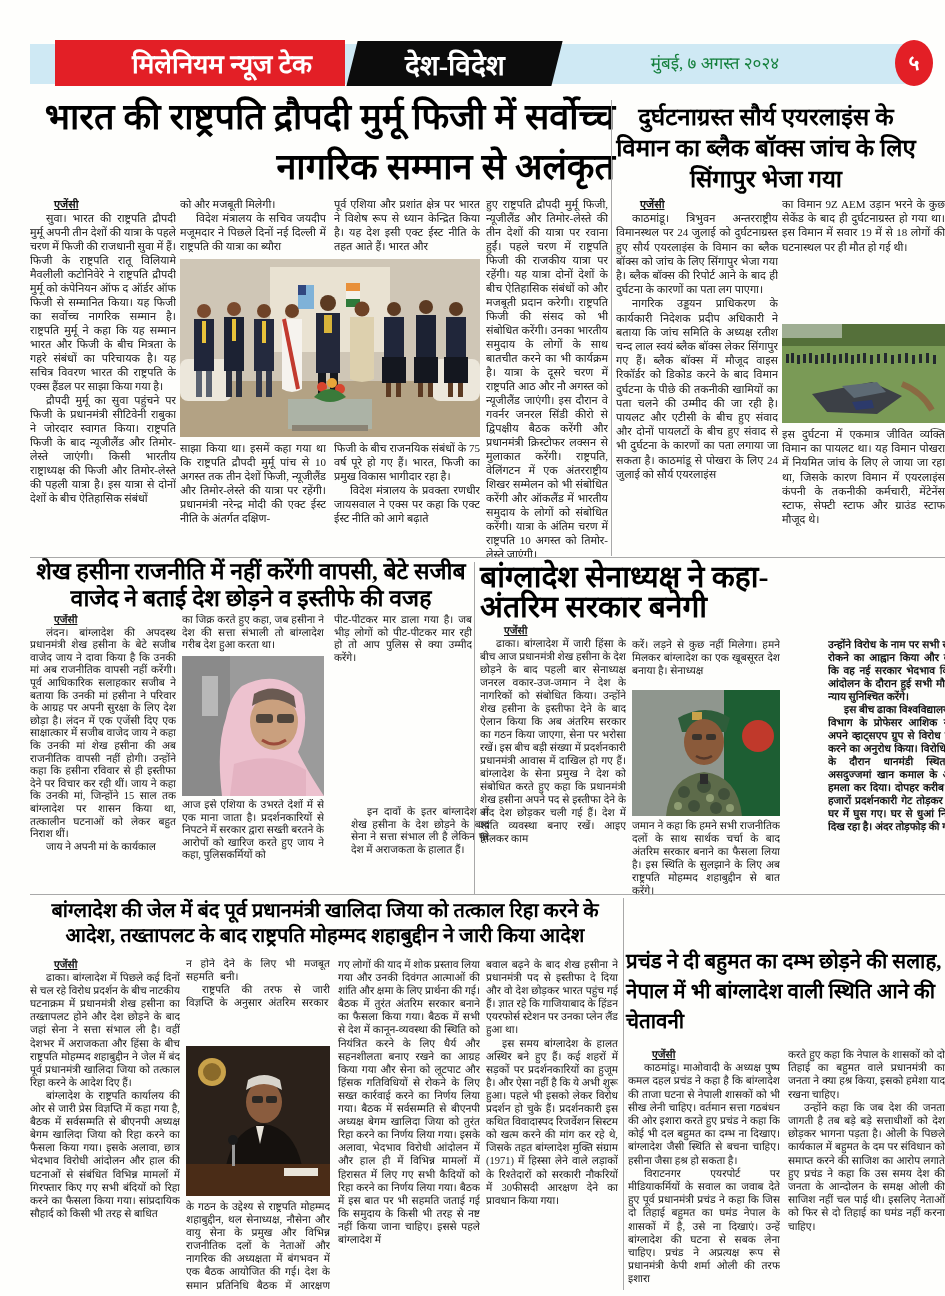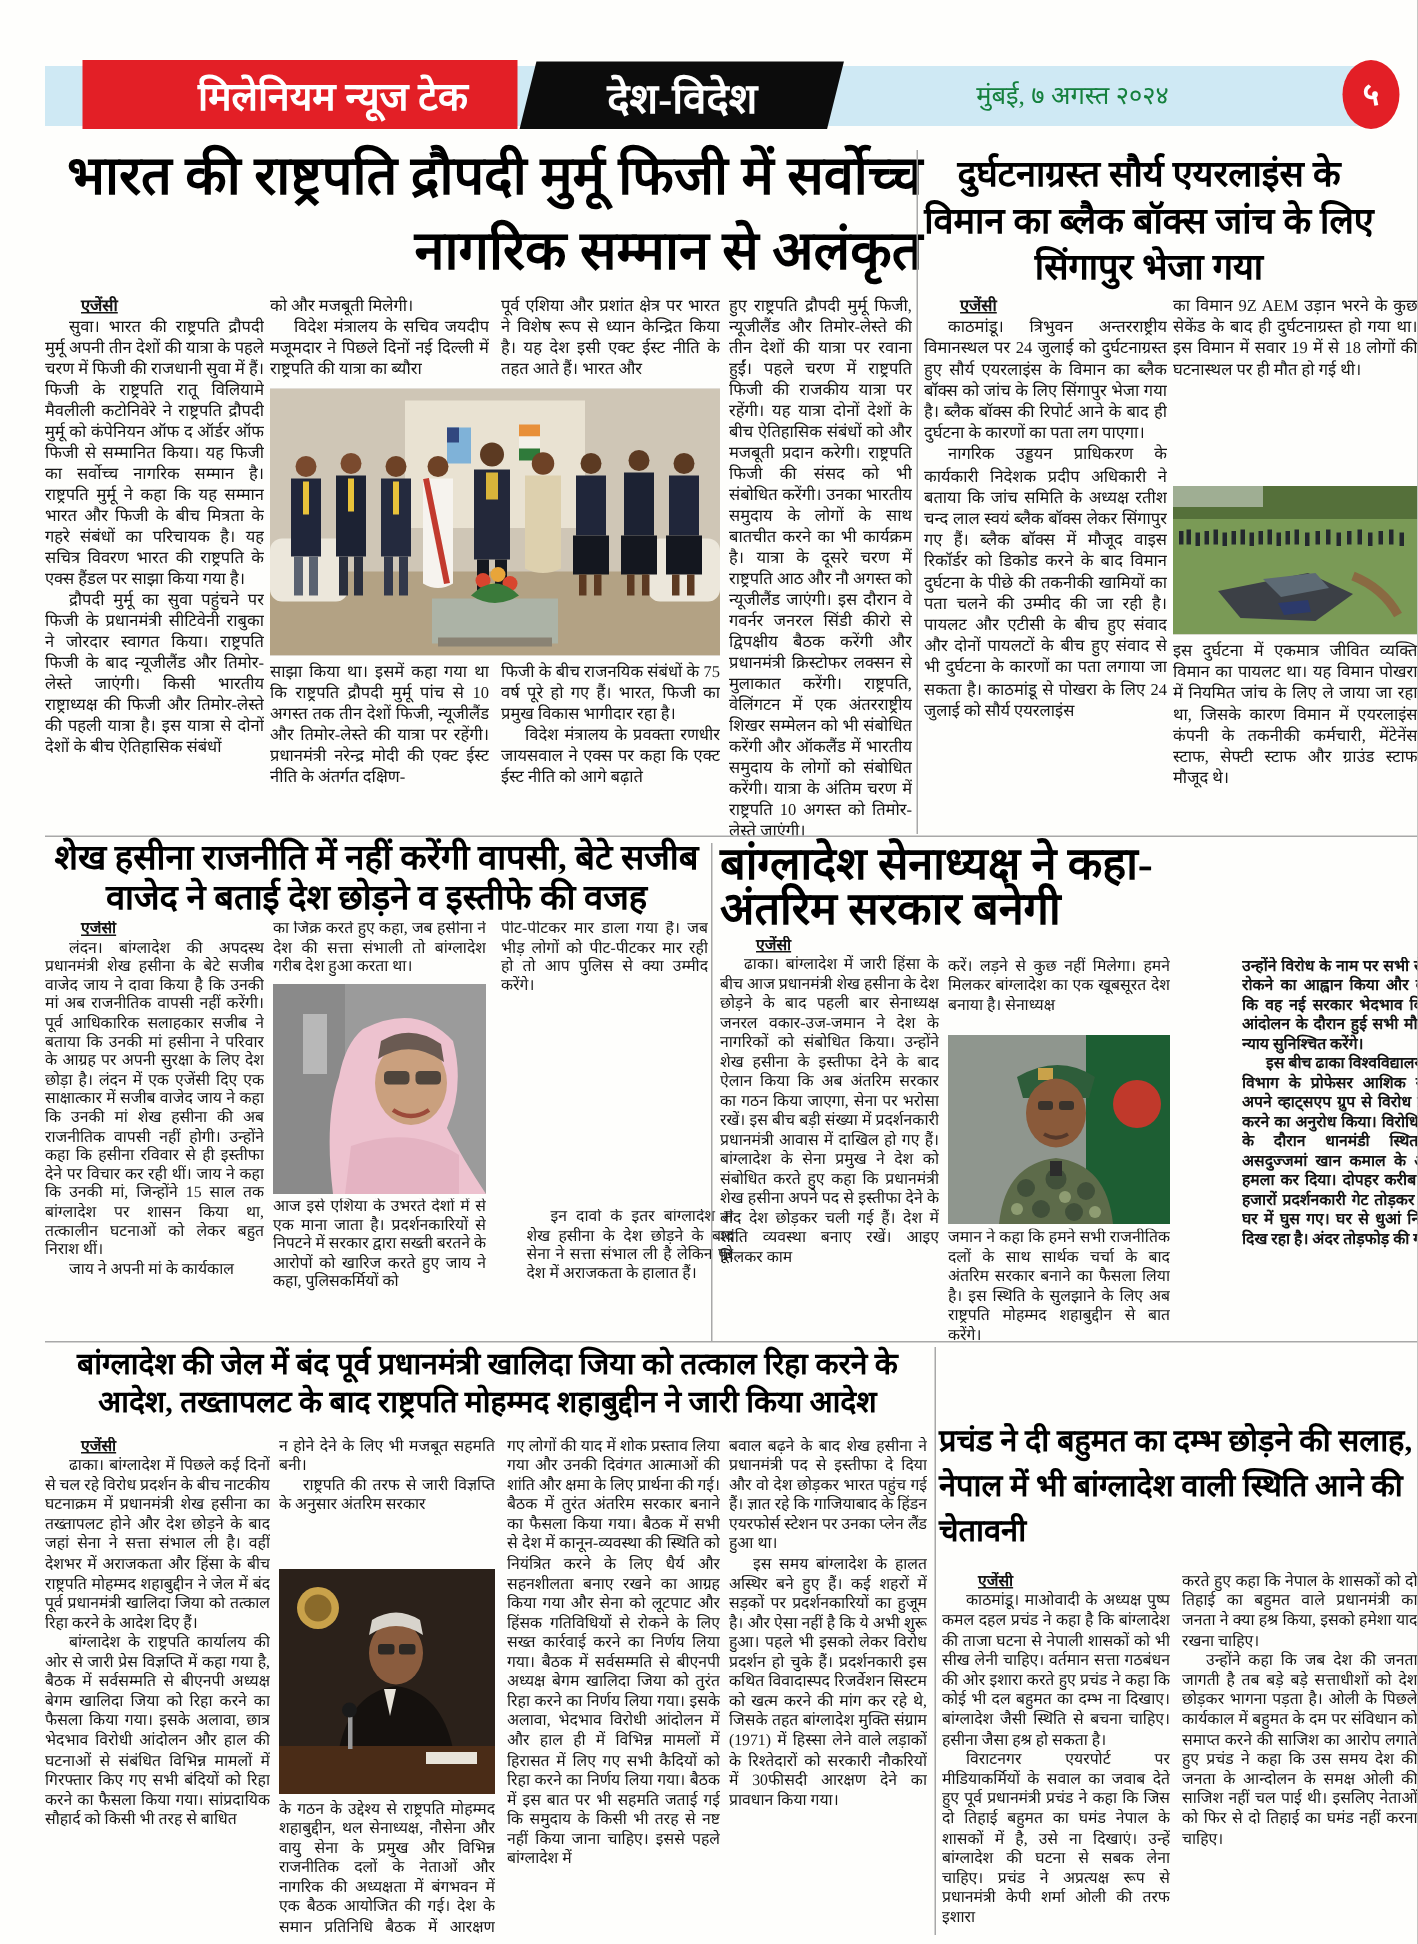--- a/index.html
+++ b/index.html
@@ -306,21 +306,21 @@
   <div class="hrule" style="left:30px;top:894px;width:915px;height:1px;"></div>
 
   <div class="hl hl-khalida">बांग्लादेश की जेल में बंद पूर्व प्रधानमंत्री खालिदा जिया को तत्काल रिहा करने के आदेश, तख्तापलट के बाद राष्ट्रपति मोहम्मद शहाबुद्दीन ने जारी किया आदेश</div>
 
   <div class="col fz-khalida" style="left:30px;top:958px;width:150px;height:332px;">
     <div class="byl">एजेंसी</div>
     <p><b class="dl">ढाका।</b><span> बांग्लादेश में पिछले कई दिनों से चल रहे विरोध प्रदर्शन के बीच नाटकीय घटनाक्रम में प्रधानमंत्री शेख हसीना का तख्तापलट होने और देश छोड़ने के बाद जहां सेना ने सत्ता संभाल ली है। वहीं देशभर में अराजकता और हिंसा के बीच राष्ट्रपति मोहम्मद शहाबुद्दीन ने जेल में बंद पूर्व प्रधानमंत्री खालिदा जिया को तत्काल रिहा करने के आदेश दिए हैं।</span></p>
     <p>बांग्लादेश के राष्ट्रपति कार्यालय की ओर से जारी प्रेस विज्ञप्ति में कहा गया है, बैठक में सर्वसम्मति से बीएनपी अध्यक्ष बेगम खालिदा जिया को रिहा करने का फैसला किया गया। इसके अलावा, छात्र भेदभाव विरोधी आंदोलन और हाल की घटनाओं से संबंधित विभिन्न मामलों में गिरफ्तार किए गए सभी बंदियों को रिहा करने का फैसला किया गया। सांप्रदायिक सौहार्द को किसी भी तरह से बाधित</p>
   </div>
 
-  <div class="col fz-khalida" style="left:186px;top:958px;width:144px;height:86px;">
+  <div class="col fz-khalida" style="left:186px;top:958px;width:144px;height:86px;font-family:Liberation Mono, monospace;">
     <p class="cont">न होने देने के लिए भी मजबूत सहमति बनी।</p>
     <p>राष्ट्रपति की तरफ से जारी विज्ञप्ति के अनुसार अंतरिम सरकार</p>
   </div>
 
   <div class="ph" style="left:186px;top:1046px;width:144px;height:150px;">
     <svg viewBox="0 0 144 150" preserveAspectRatio="none">
       <rect width="144" height="150" fill="#2b211a"></rect>
       <circle cx="26" cy="26" r="14" fill="#c9a24a"></circle>
       <circle cx="26" cy="26" r="9" fill="#8a6a2a"></circle>
       <ellipse cx="78" cy="56" rx="18" ry="21" fill="#8a5c3e"></ellipse>

